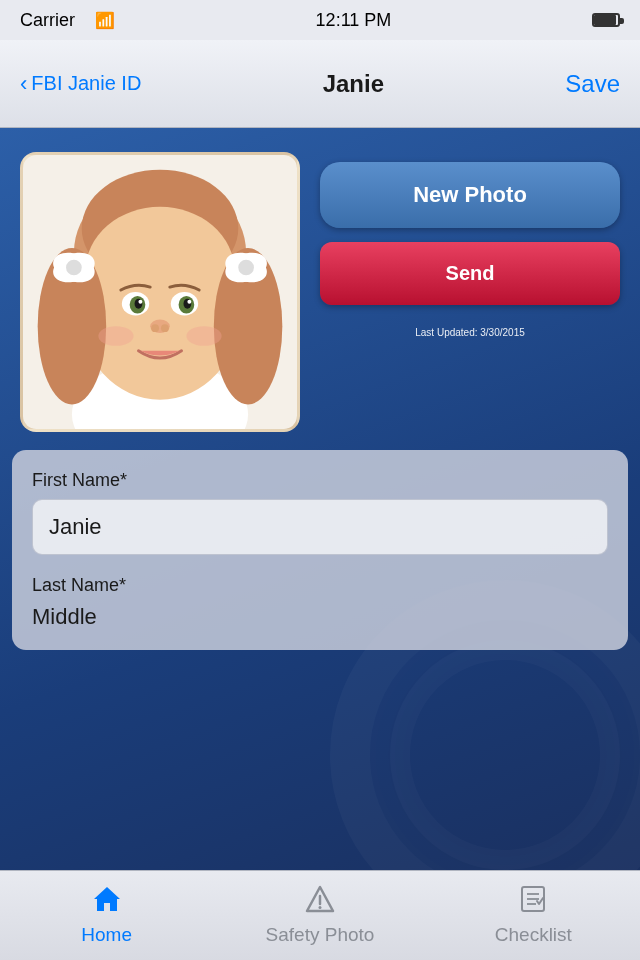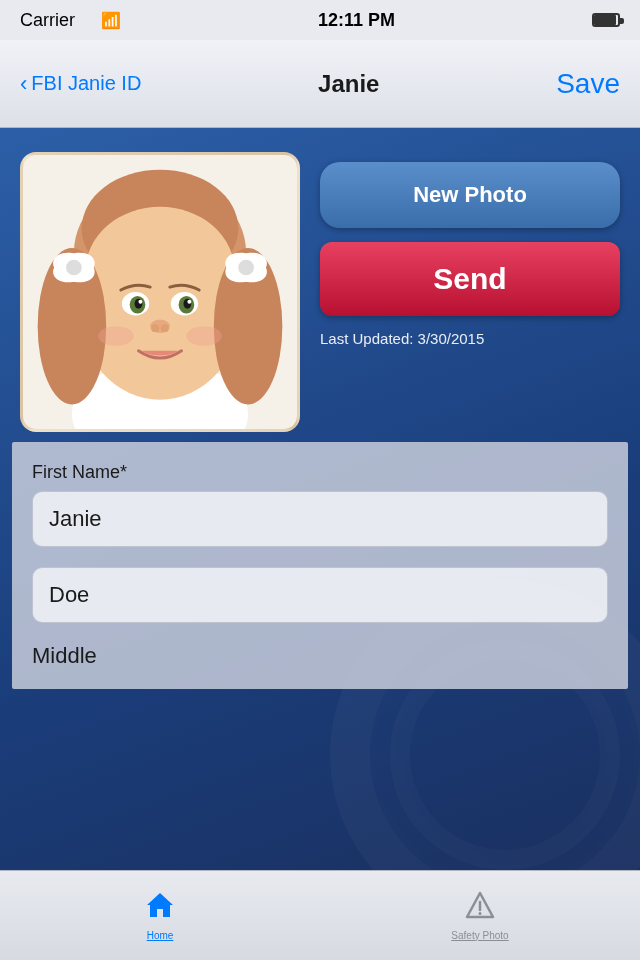--- a/index.html
+++ b/index.html
@@ -18,22 +18,22 @@
       width: 100%;
       height: 40px;
       background: #e8eaf0;
       display: flex;
       align-items: center;
       justify-content: space-between;
       padding: 0 20px;
       font-size: 18px;
       font-weight: 500;
     }
-    .status-left { display: flex; align-items: center; gap: 26px; justify-content: flex-end; }
-    .status-center { font-weight: 700; font-size: 18px; }
+    .status-left { display: flex; align-items: center; gap: 20px; justify-content: flex-end; }
+    .status-center { font-weight: 400; font-size: 18px; }
     .status-right { display: flex; align-items: center; gap: 6px; }
     .battery-icon {
       width: 28px; height: 14px;
       border: 2px solid #333;
       border-radius: 3px;
       position: relative;
       display: inline-block;
     }
     .battery-icon::after {
       content: '';
@@ -73,21 +73,21 @@
       font-size: 22px;
       line-height: 1;
     }
     .nav-title {
       font-size: 24px;
       font-weight: 700;
       color: #1a1a1a;
     }
     .nav-save {
       color: #007aff;
-      font-size: 28px;
+      font-size: 24px;
       font-weight: 400;
       cursor: pointer;
     }
 
     
     .main-content {
       width: 100%;
       height: calc(960px - 40px - 88px - 90px);
       background: linear-gradient(160deg, #2c5fa8 0%, #1a3d7a 60%, #1a3060 100%);
       position: relative;
@@ -156,40 +156,40 @@
       cursor: pointer;
       box-shadow: 0 2px 6px rgba(0,0,0,0.3);
       text-align: center;
       width: 100%;
     }
     .btn-send {
       background: linear-gradient(to bottom, #e84060, #b81030);
       border: none;
       border-radius: 12px;
       color: white;
-      font-size: 30px;
+      font-size: 20px;
       font-weight: 600;
       padding: 20px 16px;
       cursor: pointer;
       box-shadow: 0 2px 6px rgba(0,0,0,0.3);
       text-align: center;
       width: 100%;
     }
     .last-updated {
       color: rgba(255,255,255,0.9);
-      font-size: 15px;
-      margin-top: 0;
-      text-align: left;
+      font-size: 10px;
+      margin-top: 8px;
+      text-align: center;
     }
 
     
     .form-section {
       background: rgba(200,205,218,0.85);
-      margin: 0 12px;
-      border-radius: 2px;
+      margin: 8px 12px;
+      border-radius: 14px;
       padding: 20px 20px;
       position: relative;
       z-index: 2;
     }
     .form-label {
       font-size: 18px;
       color: #1a1a1a;
       margin-bottom: 8px;
       font-weight: 400;
     }
@@ -227,23 +227,22 @@
       flex-direction: column;
       align-items: center;
       gap: 4px;
       cursor: pointer;
       flex: 1;
     }
     .tab-icon {
       font-size: 28px;
     }
     .tab-label {
-      font-size: 10px;
+      font-size: 19px;
       color: #8a8e96;
-      text-decoration: underline;
     }
     .tab-label.active { color: #007aff; }
     .tab-icon.active { color: #007aff; }
     .tab-icon.inactive { color: #8a8e96; }
 
     
     .house-svg, .phone-svg, .warning-svg, .checklist-svg {
       width: 30px;
       height: 28px;
     }
@@ -336,21 +335,21 @@
     <div class="photo-buttons">
       <button class="btn-new-photo">New Photo</button>
       <button class="btn-send">Send</button>
       <div class="last-updated">Last Updated: 3/30/2015</div>
     </div>
   </div>
 
   <div class="form-section">
     <div class="form-label">First Name*</div>
     <input class="form-input" type="text" value="Janie" style="">
-    <input class="form-input" type="text" value="Doe" style="">
+    <div class="form-label">Last Name*</div>
     <div class="form-label-middle">Middle</div>
   </div>
 </div>
 
 <div class="tab-bar">
 
   <div class="tab-item">
     <span class="tab-icon active">
       <svg class="house-svg" viewBox="0 0 30 28" fill="#007aff" xmlns="http://www.w3.org/2000/svg">
         <polygon points="15,2 2,14 5,14 5,26 12,26 12,18 18,18 18,26 25,26 25,14 28,14" fill="#007aff"></polygon>
@@ -364,13 +363,25 @@
     <span class="tab-icon inactive">
       <svg class="warning-svg" viewBox="0 0 30 28" xmlns="http://www.w3.org/2000/svg">
         <polygon points="15,2 2,26 28,26" fill="none" stroke="#8a8e96" stroke-width="2.5" stroke-linejoin="round"></polygon>
         <line x1="15" y1="11" x2="15" y2="19" stroke="#8a8e96" stroke-width="2.5" stroke-linecap="round"></line>
         <circle cx="15" cy="22.5" r="1.5" fill="#8a8e96"></circle>
       </svg>
     </span>
     <span class="tab-label">Safety Photo</span>
   </div>
 
+  <div class="tab-item">
+    <span class="tab-icon inactive">
+      <svg class="checklist-svg" viewBox="0 0 30 28" xmlns="http://www.w3.org/2000/svg">
+        <rect x="4" y="2" width="22" height="24" rx="2" fill="none" stroke="#8a8e96" stroke-width="2"></rect>
+        <line x1="9" y1="9" x2="21" y2="9" stroke="#8a8e96" stroke-width="1.8"></line>
+        <line x1="9" y1="14" x2="21" y2="14" stroke="#8a8e96" stroke-width="1.8"></line>
+        <line x1="9" y1="19" x2="18" y2="19" stroke="#8a8e96" stroke-width="1.8"></line>
+        <polyline points="19,16 21,19 25,13" stroke="#8a8e96" stroke-width="2" fill="none" stroke-linecap="round" stroke-linejoin="round"></polyline>
+      </svg>
+    </span>
+    <span class="tab-label">Checklist</span>
+  </div>
 </div>
 
 </body></html>

